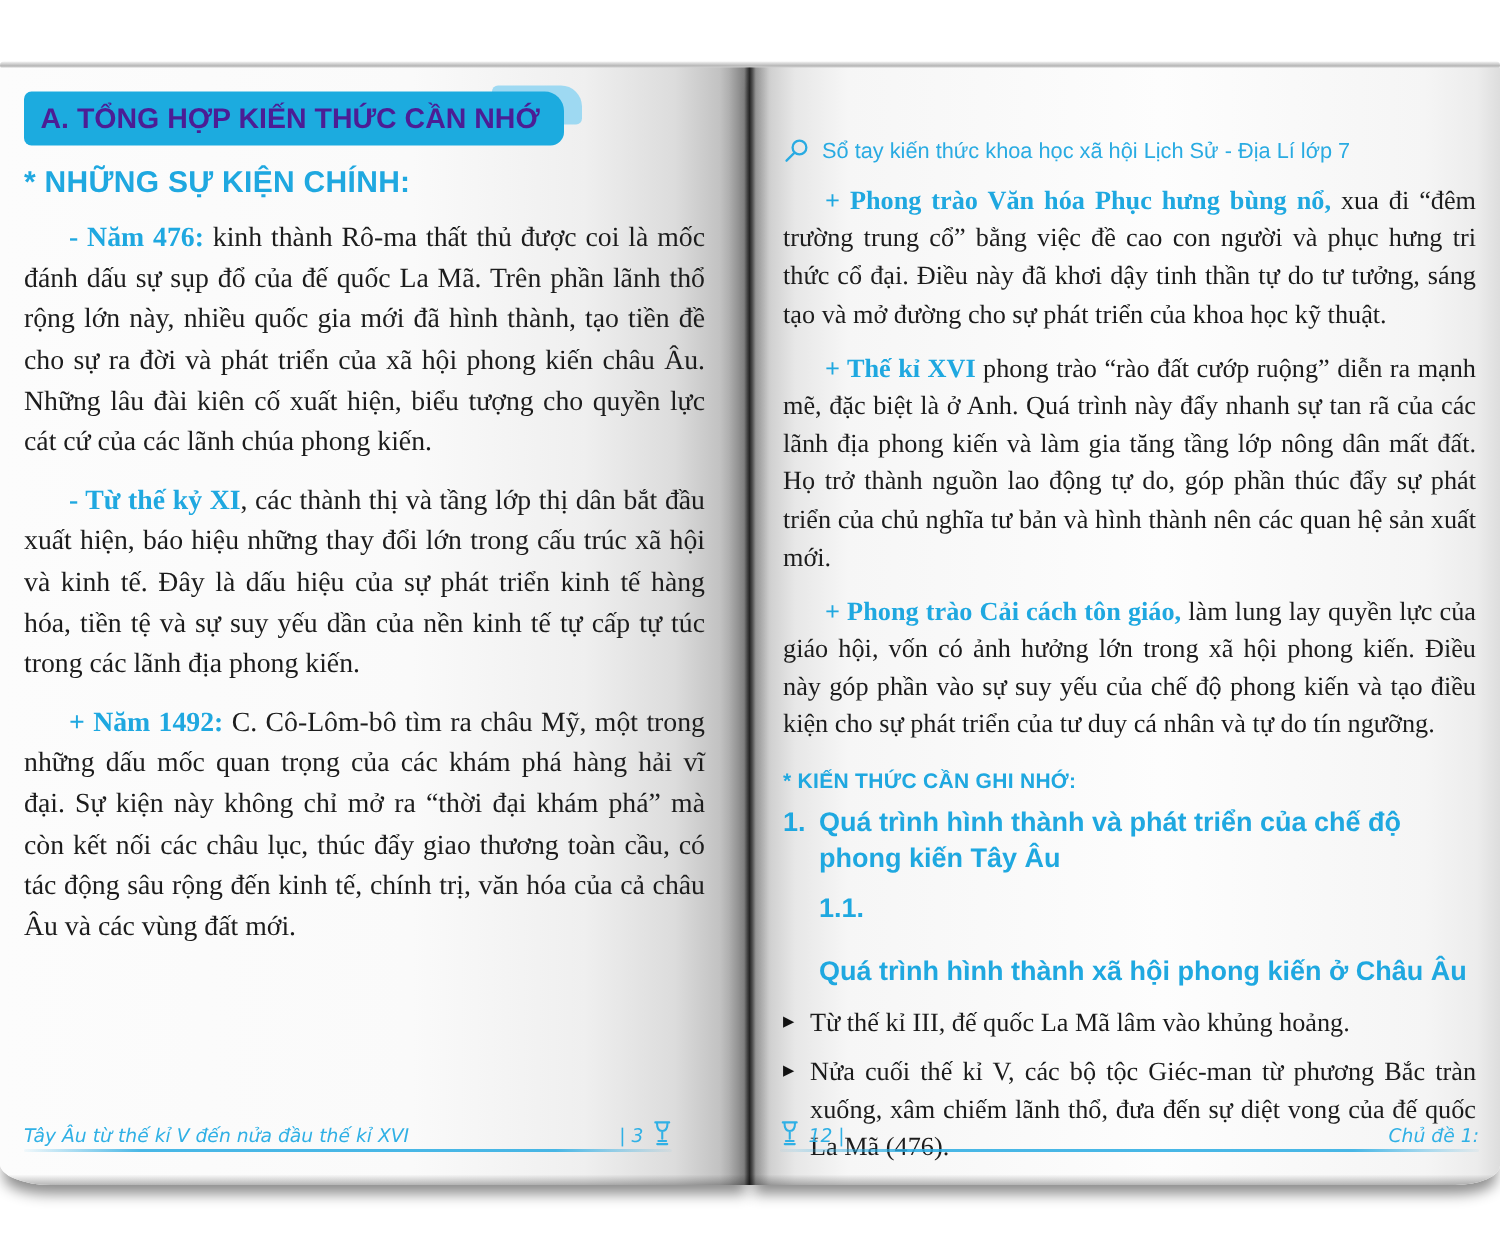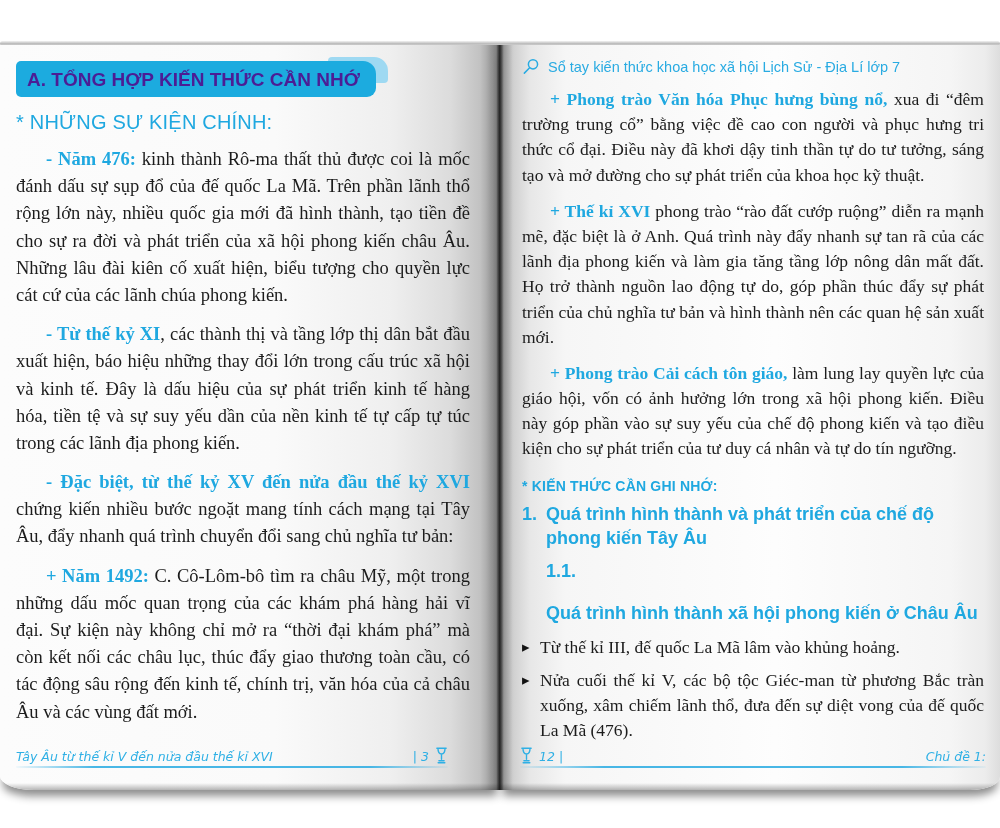--- a/index.html
+++ b/index.html
@@ -45,30 +45,30 @@
     position:absolute; top:-4px; right:-12px; width:60px; height:26px;
     background:#9ed9f2; border-radius:4px 14px 4px 4px;
   }
   .banner{
     position:relative; background:#1cabdf; color:#4c1d95;
     font-family:"Liberation Sans", sans-serif; font-weight:bold;
     font-size:19px; line-height:1; padding:9px 16px 8px 11px;
     border-radius:5px 13px 9px 5px;
   }
   .keyevents{
-    font-family:"Liberation Sans", sans-serif; font-weight:normal;
+    font-family:"Liberation Sans", sans-serif; font-weight:bold;
     color:#1fa8e0; font-size:20px; margin-top:14px; letter-spacing:0.2px;
   }
   .body-p{
     margin-top:12px; font-size:18.5px; line-height:1.47;
     text-align:justify; text-indent:30px; color:#1c1c1c;
   }
   .lead{ color:#1fa8e0; font-weight:bold; }
   
-  .inner-right{ padding:11px 16px 0 22px; }
+  .inner-right{ padding:11px 16px 0 22px;margin-top:34px; }
   .rp-header{
     display:flex; align-items:center; gap:8px;
     font-family:"Liberation Sans", sans-serif; color:#29abe2;
     font-size:14.5px; margin-top:2px;
   }
   .body-p-r{
     margin-top:11px; font-size:17.5px; line-height:1.44;
     text-align:justify; text-indent:28px; color:#1c1c1c;
   }
   .memo{
@@ -121,21 +121,20 @@
         <div class="banner-back"></div>
         <div class="banner">A. TỔNG HỢP KIẾN THỨC CẦN NHỚ</div>
       </div>
 
       <div class="keyevents">* NHỮNG SỰ KIỆN CHÍNH:</div>
 
       <p class="body-p"><span class="lead">- Năm 476:</span><span> kinh thành Rô-ma thất thủ được coi là mốc đánh dấu sự sụp đổ của đế quốc La Mã. Trên phần lãnh thổ rộng lớn này, nhiều quốc gia mới đã hình thành, tạo tiền đề cho sự ra đời và phát triển của xã hội phong kiến châu Âu. Những lâu đài kiên cố xuất hiện, biểu tượng cho quyền lực cát cứ của các lãnh chúa phong kiến.</span></p>
 
       <p class="body-p"><span class="lead">- Từ thế kỷ XI</span><span>, các thành thị và tầng lớp thị dân bắt đầu xuất hiện, báo hiệu những thay đổi lớn trong cấu trúc xã hội và kinh tế. Đây là dấu hiệu của sự phát triển kinh tế hàng hóa, tiền tệ và sự suy yếu dần của nền kinh tế tự cấp tự túc trong các lãnh địa phong kiến.</span></p>
 
-      <p class="body-p"><span class="lead">- Đặc biệt, từ thế kỷ XV đến nửa đầu thế kỷ XVI</span><span> chứng kiến nhiều bước ngoặt mang tính cách mạng tại Tây Âu, đẩy nhanh quá trình chuyển đổi sang chủ nghĩa tư bản:</span></p>
 
       <p class="body-p"><span class="lead">+ Năm 1492:</span><span> C. Cô-Lôm-bô tìm ra châu Mỹ, một trong những dấu mốc quan trọng của các khám phá hàng hải vĩ đại. Sự kiện này không chỉ mở ra “thời đại khám phá” mà còn kết nối các châu lục, thúc đẩy giao thương toàn cầu, có tác động sâu rộng đến kinh tế, chính trị, văn hóa của cả châu Âu và các vùng đất mới.</span></p>
     </div>
 
     <div class="footer footer-left">
       <div class="footer-row">
         <span>Tây Âu từ thế kỉ V đến nửa đầu thế kỉ XVI</span>
         <span class="grow"></span>
         <span>| 3</span>
         <span class="icon">

